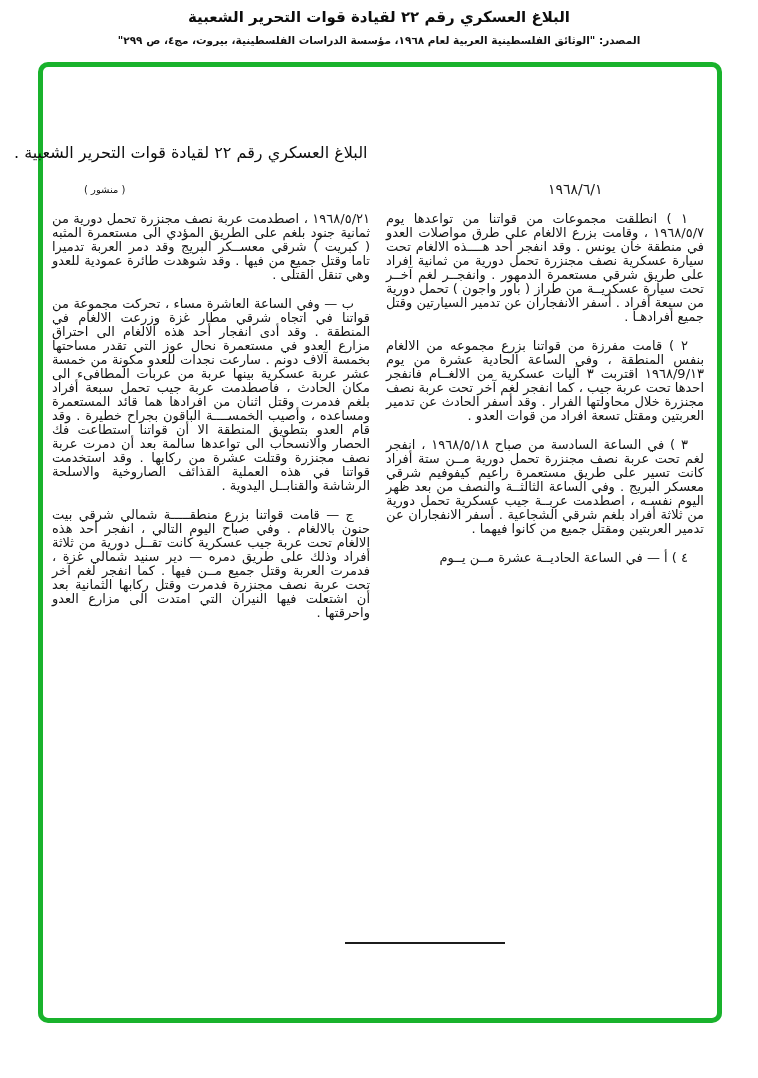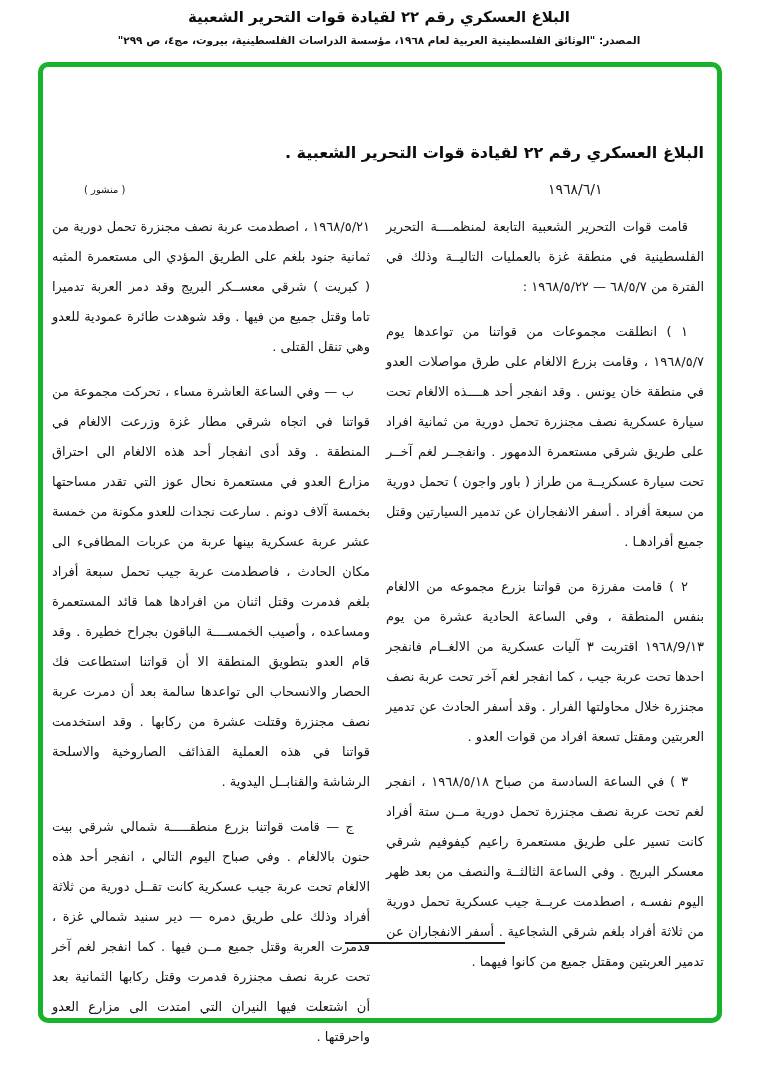--- a/index.html
+++ b/index.html
@@ -29,41 +29,41 @@
   }
   .doc-frame {
     position: absolute; left: 38px; top: 62px;
     width: 684px; height: 961px;
     border: 5px solid #19b22c;
     border-radius: 10px;
     background: transparent;
   }
   .doc-title {
     position: absolute; top: 142px; left: 14px; width: 690px;
-    text-align: right; direction: rtl;
-    font-weight: bold; font-size: 16px; line-height: 22px;
+    text-align: left; direction: rtl;
+    font-weight: normal; font-size: 16px; line-height: 22px;
     color: #0d0d0d;
   }
   .doc-date {
     position: absolute; top: 181px; left: 548px;
     direction: rtl; font-size: 14px; color: #161616;
   }
   .doc-pub {
     position: absolute; top: 184px; left: 84px;
     direction: rtl; font-size: 10px; color: #161616;
   }
   .columns {
     position: absolute; top: 212px; left: 52px; width: 652px;
     display: flex; direction: rtl; gap: 16px;
   }
   .col {
     width: 318px;
     direction: rtl;
     text-align: justify;
-    font-size: 13px; line-height: 30px;
+    font-size: 13px; line-height: 14px;
     color: #151515;
   }
   .col .para { margin: 0 0 15px 0; text-indent: 16px; }
   .col-left .para:first-child { text-indent: 0; }
   .bottom-rule {
     position: absolute; left: 345px; top: 942px;
     width: 160px; height: 2px; background: #1c1c1c;
   }
 </style>
 </head>
@@ -78,24 +78,24 @@
   <div class="doc-frame"></div>
 
   <div class="doc-title">البلاغ العسكري رقم ٢٢ لقيادة قوات التحرير الشعبية .</div>
 
   <div class="doc-date">١٩٦٨/٦/١</div>
 
   <div class="doc-pub">( منشور )</div>
 
   <div class="columns">
     <div class="col col-right">
-        <p class="para">قامت قوات التحرير الشعبية التابعة لمنظمــــة التحرير الفلسطينية في منطقة غزة بالعمليات التاليــة وذلك في الفترة من ٦٨/٥/٧ — ١٩٦٨/٥/٢٢ :</p>
         <p class="para">١ ) انطلقت مجموعات من قواتنا من تواعدها يوم ١٩٦٨/٥/٧ ، وقامت بزرع الالغام على طرق مواصلات العدو في منطقة خان يونس . وقد انفجر أحد هــــذه الالغام تحت سيارة عسكرية نصف مجنزرة تحمل دورية من ثمانية افراد على طريق شرقي مستعمرة الدمهور . وانفجــر لغم آخــر تحت سيارة عسكريــة من طراز ( باور واجون ) تحمل دورية من سبعة أفراد . أسفر الانفجاران عن تدمير السيارتين وقتل جميع أفرادهـا .</p>
         <p class="para">٢ ) قامت مفرزة من قواتنا بزرع مجموعه من الالغام بنفس المنطقة ، وفي الساعة الحادية عشرة من يوم ١٩٦٨/9/١٣ اقتربت ٣ آليات عسكرية من الالغــام فانفجر احدها تحت عربة جيب ، كما انفجر لغم آخر تحت عربة نصف مجنزرة خلال محاولتها الفرار . وقد أسفر الحادث عن تدمير العربتين ومقتل تسعة افراد من قوات العدو .</p>
         <p class="para">٣ ) في الساعة السادسة من صباح ١٩٦٨/٥/١٨ ، انفجر لغم تحت عربة نصف مجنزرة تحمل دورية مــن ستة أفراد كانت تسير على طريق مستعمرة راعيم كيفوفيم شرقي معسكر البريج . وفي الساعة الثالثــة والنصف من بعد ظهر اليوم نفسـه ، اصطدمت عربــة جيب عسكرية تحمل دورية من ثلاثة أفراد بلغم شرقي الشجاعية . أسفر الانفجاران عن تدمير العربتين ومقتل جميع من كانوا فيهما .</p>
+        <p class="para">٤ ) أ — في الساعة الحاديــة عشرة مــن يــوم</p>
       </div>
     <div class="col col-left">
         <p class="para">١٩٦٨/٥/٢١ ، اصطدمت عربة نصف مجنزرة تحمل دورية من ثمانية جنود بلغم على الطريق المؤدي الى مستعمرة المثبه ( كبريت ) شرقي معســكر البريج وقد دمر العربة تدميرا تاما وقتل جميع من فيها . وقد شوهدت طائرة عمودية للعدو وهي تنقل القتلى .</p>
         <p class="para">ب — وفي الساعة العاشرة مساء ، تحركت مجموعة من قواتنا في اتجاه شرقي مطار غزة وزرعت الالغام في المنطقة . وقد أدى انفجار أحد هذه الالغام الى احتراق مزارع العدو في مستعمرة نحال عوز التي تقدر مساحتها بخمسة آلاف دونم . سارعت نجدات للعدو مكونة من خمسة عشر عربة عسكرية بينها عربة من عربات المطافىء الى مكان الحادث ، فاصطدمت عربة جيب تحمل سبعة أفراد بلغم فدمرت وقتل اثنان من افرادها هما قائد المستعمرة ومساعده ، وأصيب الخمســــة الباقون بجراح خطيرة . وقد قام العدو بتطويق المنطقة الا أن قواتنا استطاعت فك الحصار والانسحاب الى تواعدها سالمة بعد أن دمرت عربة نصف مجنزرة وقتلت عشرة من ركابها . وقد استخدمت قواتنا في هذه العملية القذائف الصاروخية والاسلحة الرشاشة والقنابــل اليدوية .</p>
         <p class="para">ج — قامت قواتنا بزرع منطقـــــة شمالي شرقي بيت حنون بالالغام . وفي صباح اليوم التالي ، انفجر أحد هذه الالغام تحت عربة جيب عسكرية كانت تقــل دورية من ثلاثة أفراد وذلك على طريق دمره — دير سنيد شمالي غزة ، فدمرت العربة وقتل جميع مــن فيها . كما انفجر لغم آخر تحت عربة نصف مجنزرة فدمرت وقتل ركابها الثمانية بعد أن اشتعلت فيها النيران التي امتدت الى مزارع العدو واحرقتها .</p>
       </div>
   </div>
 
   <div class="bottom-rule"></div>
 

